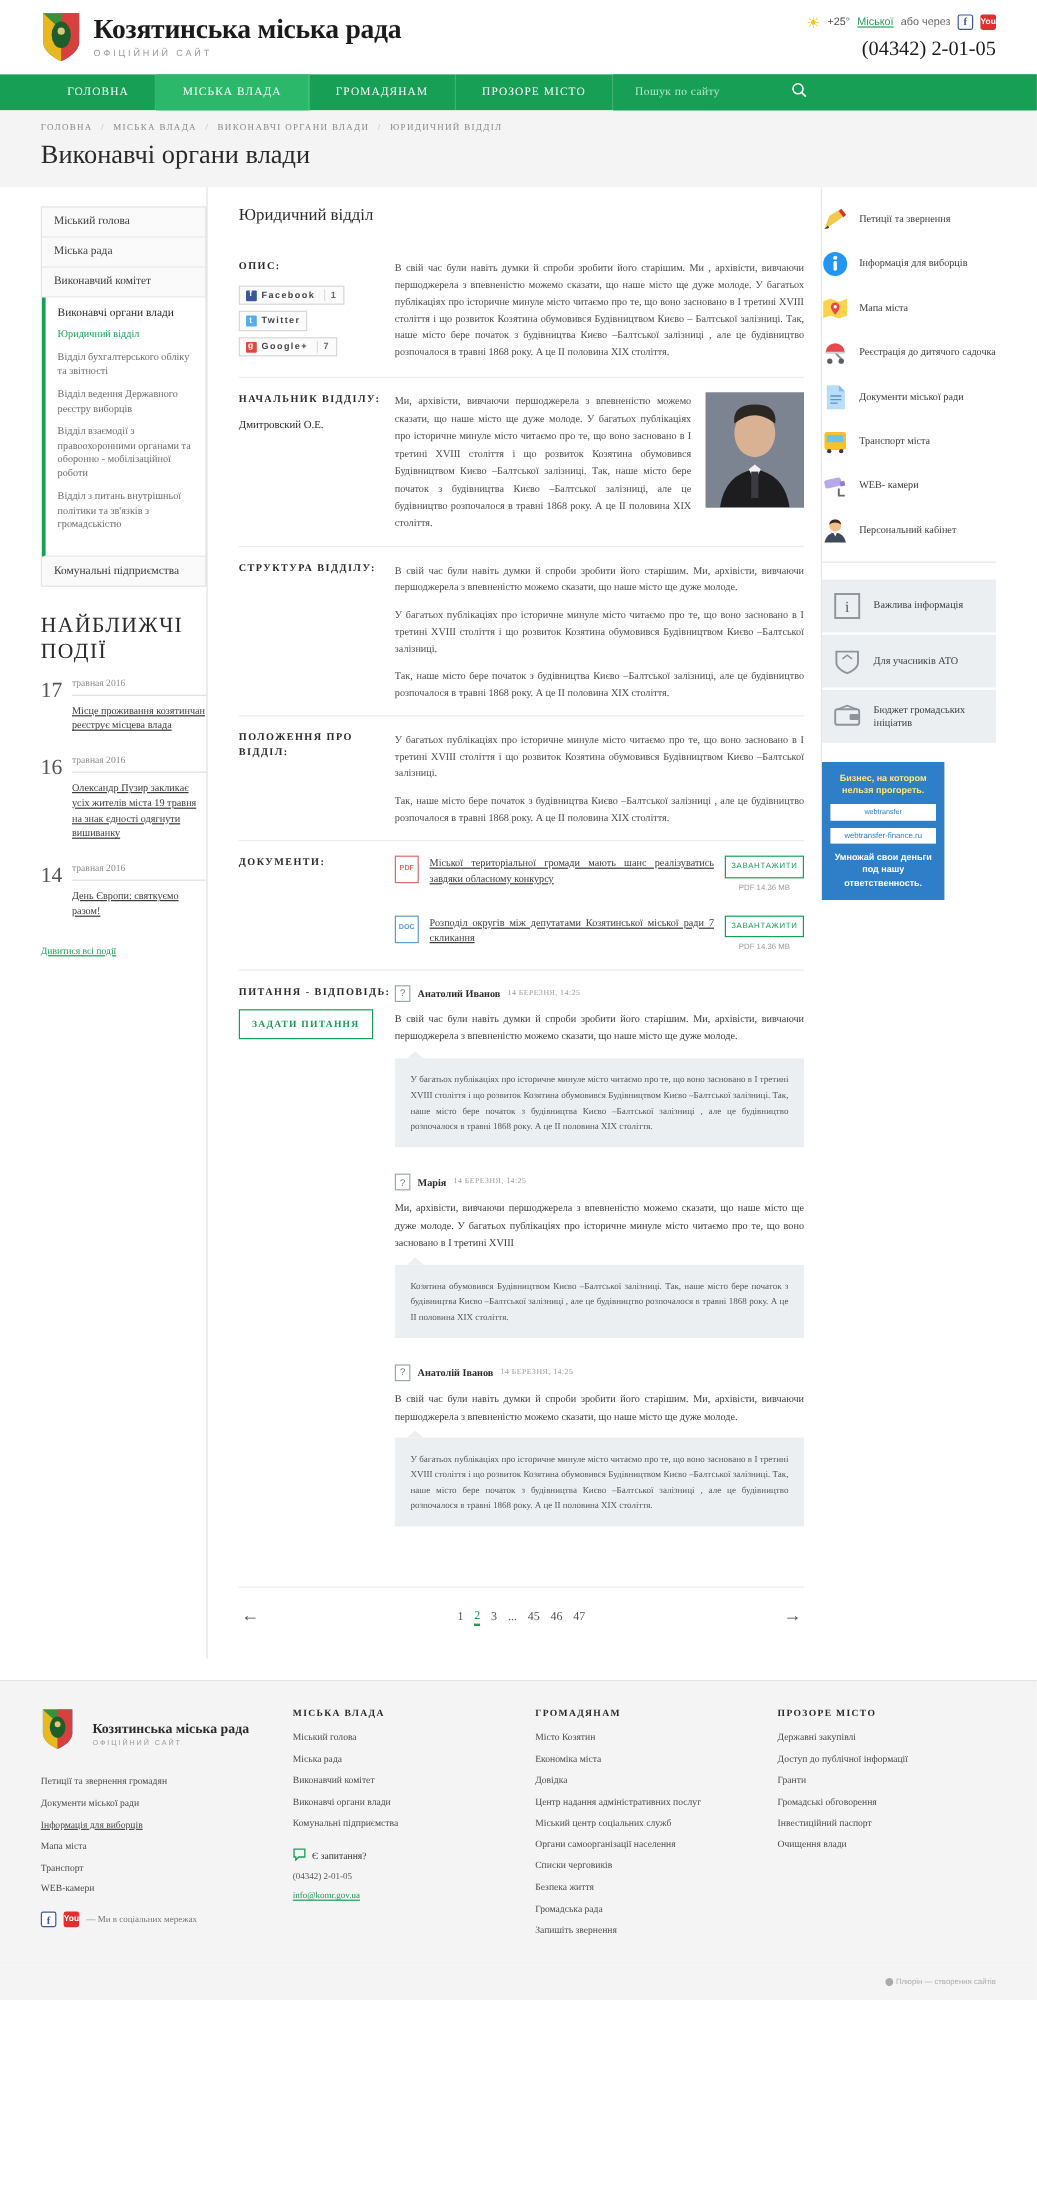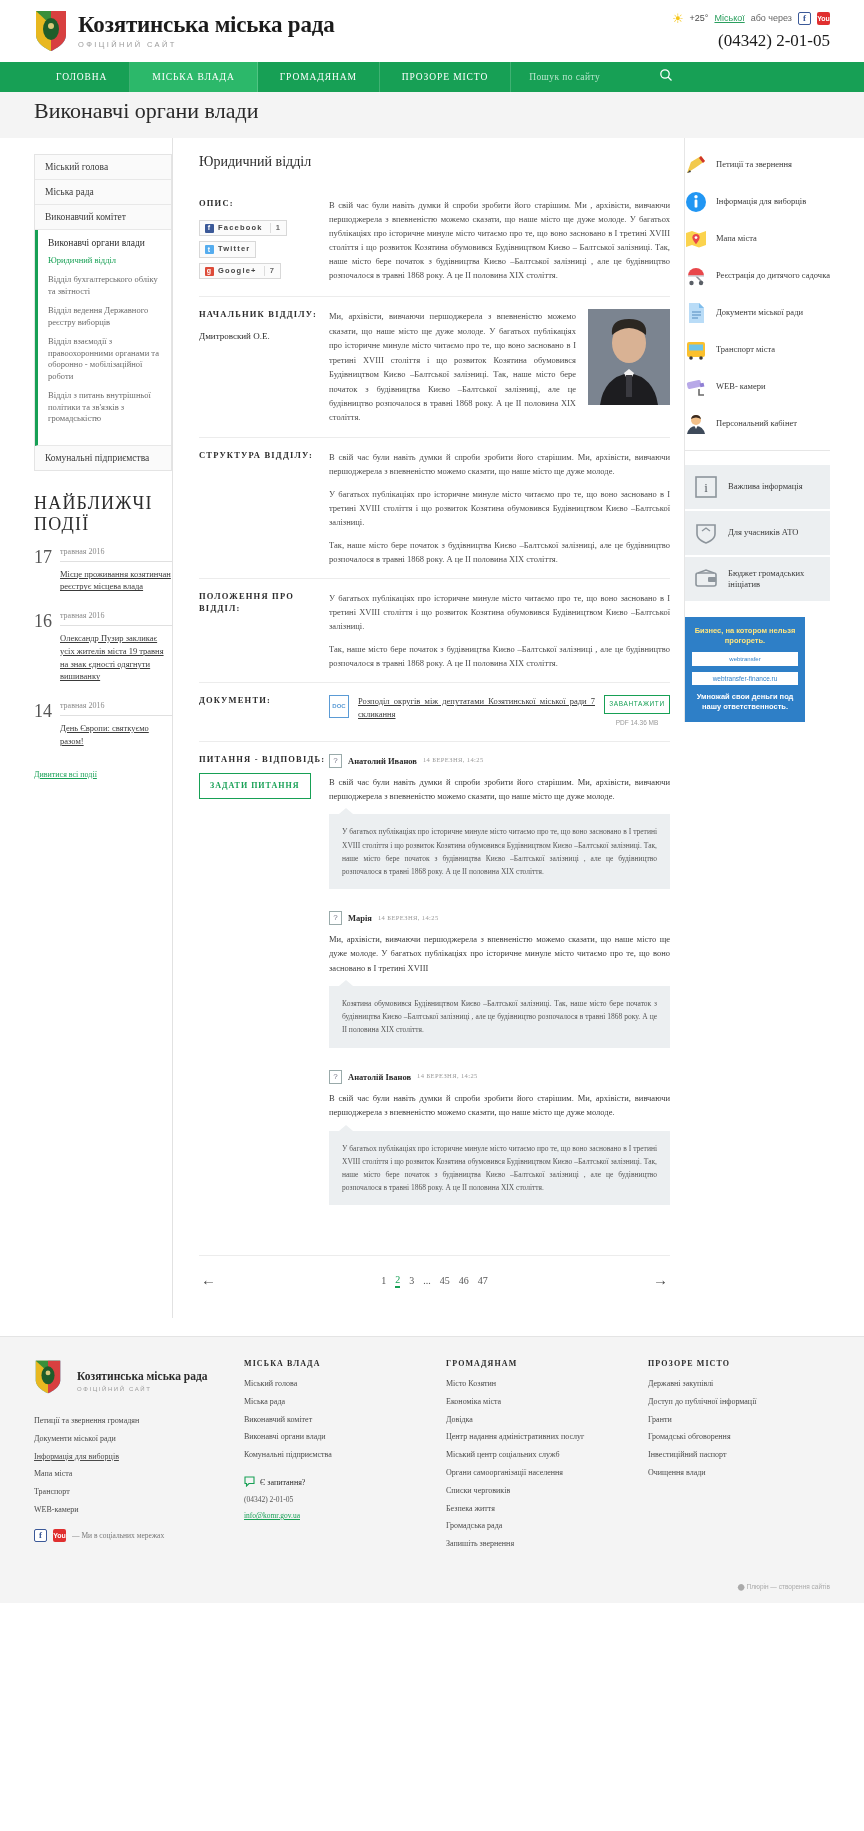--- a/index.html
+++ b/index.html
@@ -153,21 +153,21 @@
   
   .svc { display: flex; align-items: center; gap: 9px; margin-bottom: 15px; cursor: pointer; }
   .svc-ico { width: 22px; height: 22px; flex: 0 0 22px; display: flex; align-items: center; justify-content: center; }
   .svc-label { font-size: 8.5px; line-height: 1.35; color: #3a3a3a; font-family: "Liberation Serif", serif; }
   .svc-sep { border-bottom: 1px solid #e6e6e6; margin: 4px 0 14px 0; }
   .box { background: #eceff1; display: flex; align-items: center; gap: 10px; padding: 10px 9px; margin-bottom: 2px;
          cursor: pointer; }
   .box-ico { width: 24px; height: 24px; flex: 0 0 24px; display: flex; align-items: center; justify-content: center; }
   .box-label { font-size: 8.5px; line-height: 1.35; color: #3a3a3a; font-family: "Liberation Serif", serif; }
 
-  .banner { margin-top: 16px; width: 120px; background: #2e7fc7; color: #fff; text-align: center; padding: 9px 7px;
+  .banner { margin-top: 16px; width: 102px; background: #2e7fc7; color: #fff; text-align: center; padding: 9px 7px;
             font-family: "Liberation Sans", sans-serif; cursor: pointer; }
   .banner-t1 { font-size: 7.5px; font-weight: bold; line-height: 1.35; color: #ffe680; }
   .banner-logo { background: #fff; color: #2e7fc7; font-size: 6px; padding: 4px 2px; margin: 6px 0; }
   .banner-url { background: #fff; color: #2e7fc7; font-size: 6.5px; padding: 3px 2px; }
   .banner-t2 { font-size: 7.5px; font-weight: bold; line-height: 1.35; margin-top: 7px; color: #ffffff; }
 
   
   .footer { background: #f4f4f4; border-top: 1px solid #e4e4e4; margin-top: 18px; padding: 22px 34px 16px 34px;
             display: flex; gap: 20px; }
   .f-col-brand { width: 190px; flex: 0 0 190px; }
@@ -235,20 +235,31 @@
       <input type="text" placeholder="Пошук по сайту" style="">
       <span class="search-btn">
         <svg width="14" height="14" viewBox="0 0 14 14">
             <circle cx="6" cy="6" r="4.2" fill="none" stroke="#fff" stroke-width="1.3"></circle>
             <line x1="9" y1="9" x2="12.5" y2="12.5" stroke="#fff" stroke-width="1.3"></line>
           </svg>
       </span>
     </div>
   </div>
 
+  <div class="crumbbar">
+    <div class="crumb">
+      <span>ГОЛОВНА</span>
+      <span class="sep">/</span>
+      <span>МІСЬКА ВЛАДА</span>
+      <span class="sep">/</span>
+      <span>ВИКОНАВЧІ ОРГАНИ ВЛАДИ</span>
+      <span class="sep">/</span>
+      <span>ЮРИДИЧНИЙ ВІДДІЛ</span>
+    </div>
+  </div>
   <div class="pagetitle">Виконавчі органи влади</div>
 
   <div class="body-wrap">
 
     <div class="col-left">
       <div class="lmenu">
         <div class="lmenu-item">Міський голова</div>
         <div class="lmenu-item">Міська рада</div>
         <div class="lmenu-item">Виконавчий комітет</div>
         <div class="lmenu-group">
@@ -351,20 +362,28 @@
         <div class="sec-label">ПОЛОЖЕННЯ ПРО ВІДДІЛ:</div>
         <div class="sec-body">
           <p>У багатьох публікаціях про історичне минуле місто читаємо про те, що воно засновано в I третині XVIII століття і що розвиток Козятина обумовився Будівництвом Києво –Балтської залізниці.</p>
           <p>Так, наше місто бере початок з будівництва Києво –Балтської залізниці , але це будівництво розпочалося в травні 1868 року. А це II половина XIX століття.</p>
         </div>
       </div>
 
       <div class="section">
         <div class="sec-label">ДОКУМЕНТИ:</div>
         <div class="sec-body">
+          <div class="doc-row">
+            <div class="doc-ico">PDF</div>
+            <div class="doc-name">Міської територіальної громади мають шанс реалізуватись завдяки обласному конкурсу</div>
+            <div class="doc-right">
+              <span class="dl-btn">ЗАВАНТАЖИТИ</span>
+              <div class="doc-meta">PDF 14.36 MB</div>
+            </div>
+          </div>
           <div class="doc-row">
             <div class="doc-ico doc-blue">DOC</div>
             <div class="doc-name">Розподіл округів між депутатами Козятинської міської ради 7 скликання</div>
             <div class="doc-right">
               <span class="dl-btn">ЗАВАНТАЖИТИ</span>
               <div class="doc-meta">PDF 14.36 MB</div>
             </div>
           </div>
         </div>
       </div>

